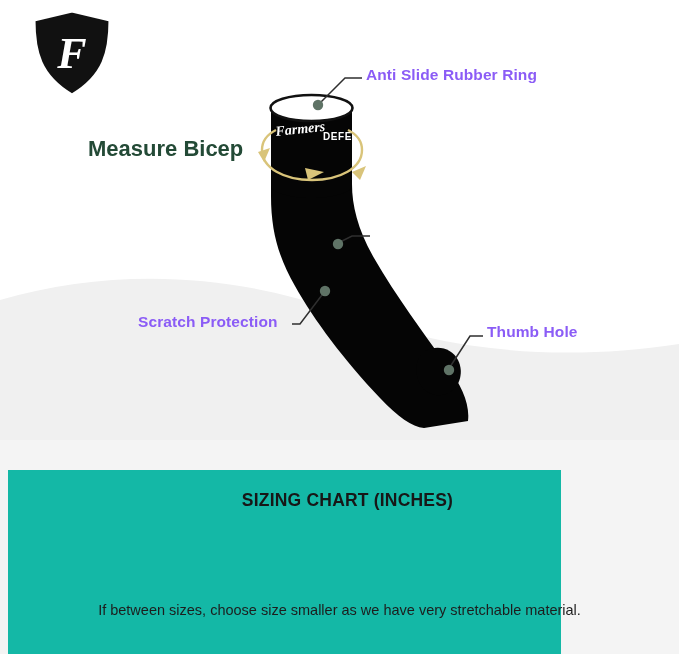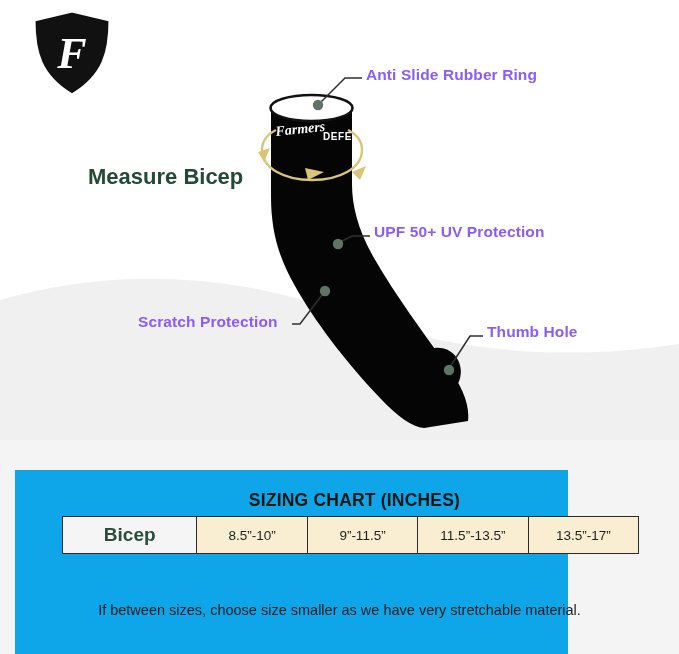--- a/index.html
+++ b/index.html
@@ -54,29 +54,28 @@
   #lbl-scratch{ left: 138px; top: 313px; }
   #lbl-thumb  { left: 487px; top: 323px; }
   #lbl-measure {
     position: absolute;
     left: 88px; top: 136px;
     font-family: "Liberation Sans", sans-serif;
     font-weight: bold;
     font-size: 22px;
     color: #234a36;
     white-space: nowrap;
-    margin-top: 28px;
   }
   
   #chart-wrap {
     position: absolute;
-    left: 15px; top: 470px;
+    left: 8px; top: 470px;
     width: 553px;
     height: 184px;
-    background: #0ea5e9;
+    background: #14b8a6;
   }
   #chart-title {
     position: absolute;
     left: 0; top: 20px;
     width: 679px;
     text-align: center;
     font-family: "Liberation Sans", sans-serif;
     font-weight: bold;
     font-size: 17.5px;
     color: #171717;
@@ -193,44 +192,36 @@
         <circle cx="449" cy="370" r="5.2"></circle>
       </g>
     </svg>
 
     <svg id="logo" viewBox="0 0 88 90">
       <path d="M44,3 L82,12 C82,44 76,68 44,87 C12,68 6,44 6,12 Z" fill="#111111" stroke="#ffffff" stroke-width="3"></path>
       <text x="44" y="60" text-anchor="middle" fill="#ffffff" font-family="Liberation Serif, serif" font-style="italic" font-weight="bold" font-size="44">F</text>
     </svg>
 
     <div class="anno" id="lbl-ring">Anti Slide Rubber Ring</div>
-    <div class="anno" id="lbl-upf">UPF 50+ UV Protection</div>
     <div class="anno" id="lbl-scratch">Scratch Protection</div>
     <div class="anno" id="lbl-thumb">Thumb Hole</div>
     <div id="lbl-measure">Measure Bicep</div>
   </div>
 
   <div id="chart-wrap">
 
     <div id="chart-title">SIZING CHART (INCHES)</div>
 
     <table class="sizing">
       <colgroup>
         <col class="c0">
           <col class="cx">
           <col class="cx">
           <col class="cx">
           <col class="cx">
       </colgroup>
       <tbody>
-        <tr>
-          <td class="rowlabel">Bicep</td>
-          <td class="val">8.5”-10”</td>
-          <td class="val">9”-11.5”</td>
-          <td class="val">11.5”-13.5”</td>
-          <td class="val">13.5”-17”</td>
-        </tr>
       </tbody>
     </table>
   </div>
 
   <div id="chart-note">If between sizes, choose size smaller as we have very stretchable material.</div>
 </div>
 
 </body></html>

